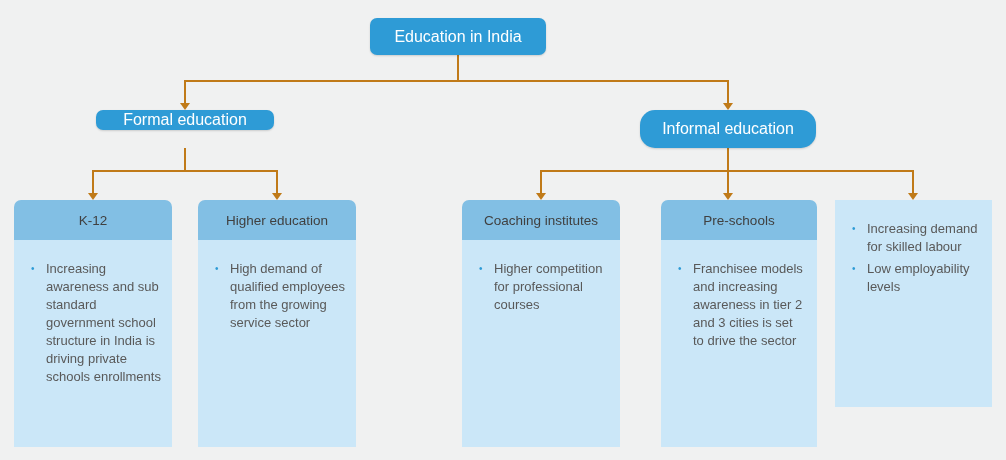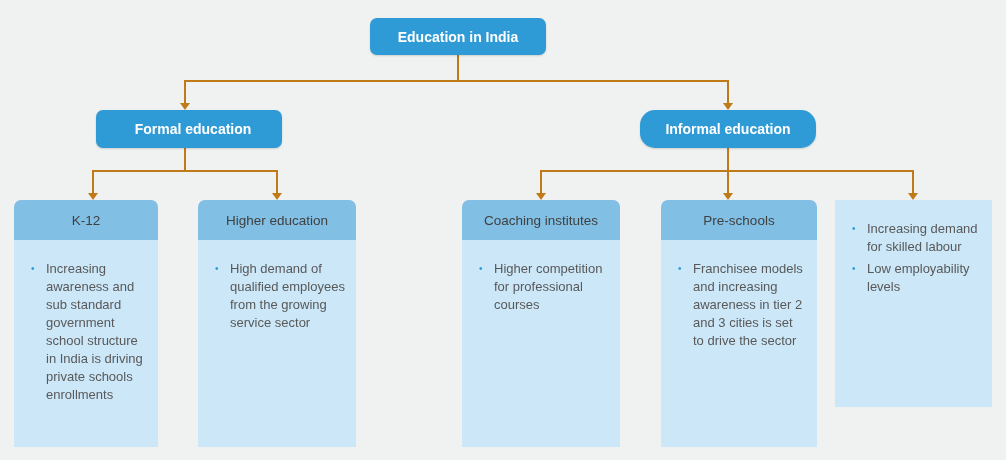--- a/index.html
+++ b/index.html
@@ -34,24 +34,23 @@
     border-right:5px solid transparent;
     border-top:7px solid var(--connector-orange);
   }
   
   .node{
     position:absolute;
     background:var(--node-blue);
     color:var(--text-node);
     border-radius:7px;
     display:flex;align-items:center;justify-content:center;
-    font-size:14px;
+    font-size:16px;
     text-align:center;
     box-shadow:0 1px 2px rgba(0,0,0,0.15);
-    font-weight:bold;
   }
   
   .card{
     position:absolute;
     top:200px;
     height:247px;
   }
   .card-header{
     height:40px;
     background:var(--header-blue);
@@ -111,24 +110,24 @@
   <div class="hl" style="left:540px;top:170px;width:374px;"></div>
   <div class="vl" style="left:540px;top:170px;height:23px;"></div>
   <div class="arrow" style="left:536px;top:193px;"></div>
   <div class="vl" style="left:727px;top:170px;height:23px;"></div>
   <div class="arrow" style="left:723px;top:193px;"></div>
   <div class="vl" style="left:912px;top:170px;height:23px;"></div>
   <div class="arrow" style="left:908px;top:193px;"></div>
 
   <div class="node" style="left:370px;top:18px;width:176px;height:37px;">Education in India</div>
 
-  <div class="node" style="left:96px;top:110px;width:178px;height:38px;padding-left:8px;">Formal education</div>
+  <div class="node" style="left:96px;top:110px;width:178px;height:20px;">Formal education</div>
   <div class="node" style="left:640px;top:110px;width:176px;height:38px;border-radius:15px;">Informal education</div>
 
-  <div class="card" style="left:14px;width:144px;">
+  <div class="card" style="left:14px;width:158px;">
     <div class="card-header">K-12</div>
     <div class="card-body">
       <div class="bullet-row">
         <span class="bullet">•</span>
         <span class="bullet-text">Increasing awareness and sub standard government school structure in India is driving private schools enrollments</span>
       </div>
     </div>
   </div>
 
   <div class="card" style="left:198px;width:158px;">

